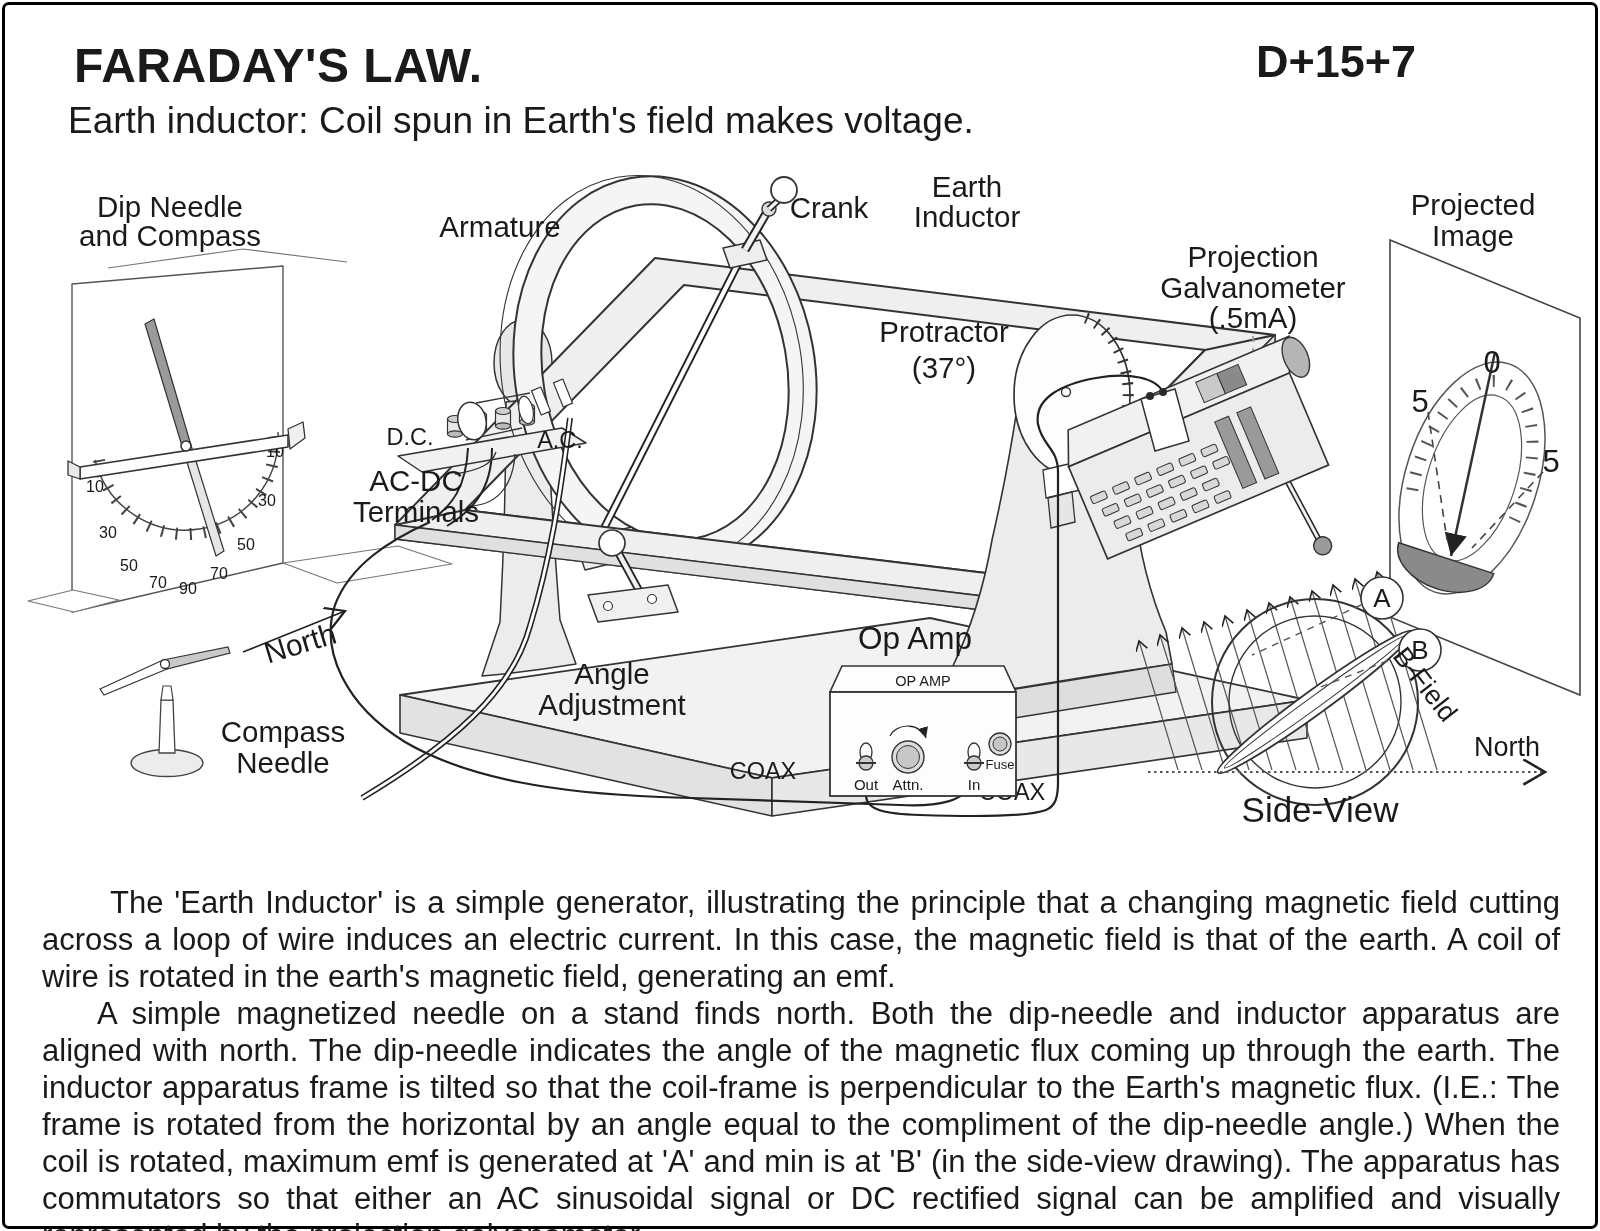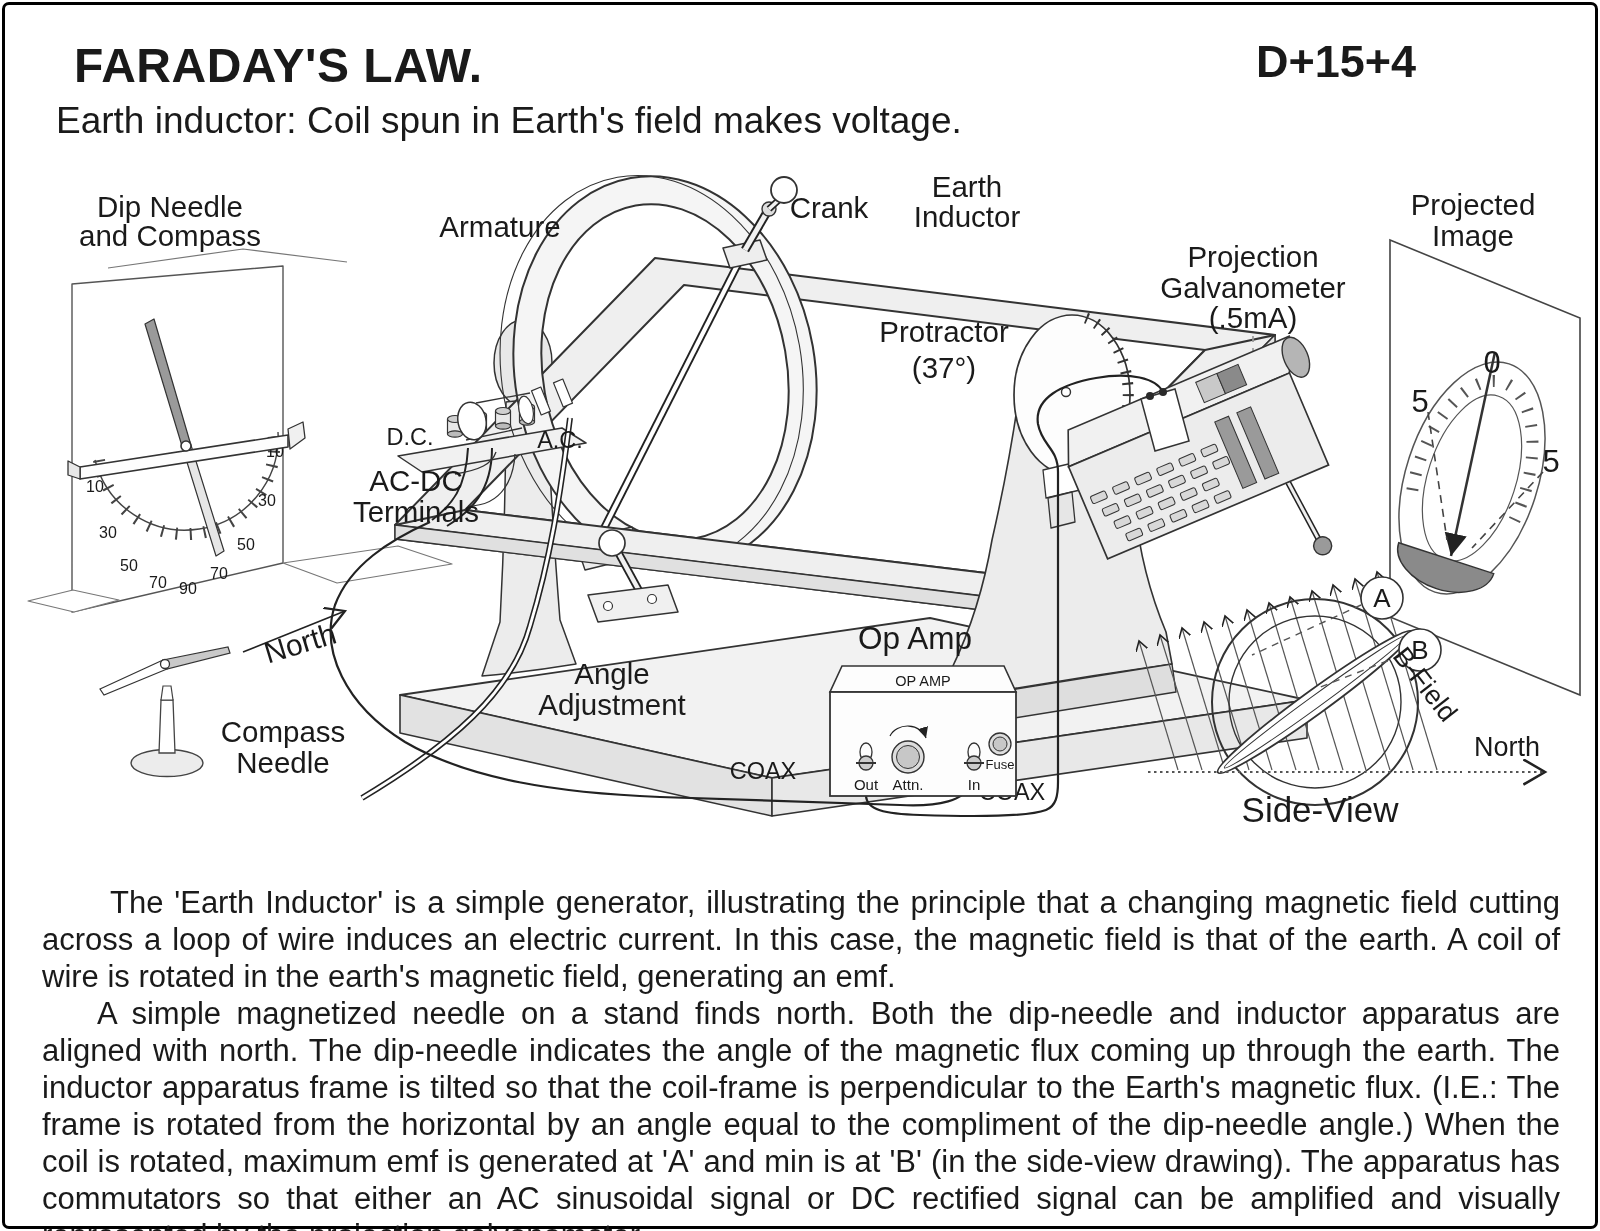--- a/index.html
+++ b/index.html
@@ -1,40 +1,40 @@
 <!DOCTYPE html>
 <html><head>
 <meta charset="utf-8">
 <style>
   html,body{margin:0;padding:0;background:#fff;}
   body{width:1600px;height:1231px;position:relative;overflow:hidden;
        font-family:"Liberation Sans","DejaVu Sans",sans-serif;color:#1a1a1a;}
   .frame{position:absolute;inset:2px;border:3px solid #000;border-radius:7px;pointer-events:none;}
   .title{position:absolute;left:74px;top:38px;font-size:48px;font-weight:bold;letter-spacing:.5px;}
   .code{position:absolute;left:1256px;top:36px;font-size:45px;font-weight:bold;}
-  .subtitle{position:absolute;left:56px;top:100px;font-size:37px;}
+  .subtitle{position:absolute;left:68px;top:100px;font-size:37px;}
   .bodytext{position:absolute;left:42px;top:884px;width:1518px;font-size:31px;line-height:37px;text-align:justify;}
   .bodytext p{margin:0;}
   .bodytext p.p1{text-indent:68px;}
   .bodytext p.p2{text-indent:55px;}
   svg{position:absolute;left:0;top:0;}
   svg text{font-family:"Liberation Sans","DejaVu Sans",sans-serif;fill:#1a1a1a;}
   .lbl{font-size:29.5px;}
   .lblsm{font-size:23.5px;}
   .num{font-size:16px;fill:#222;}
   .panel{font-size:14.5px;}
   .jack{font-size:15px;}
   .fuse{font-size:13px;}
 </style>
 </head>
 <body>
 
 <div class="frame"></div>
 <div class="title">FARADAY'S LAW.</div>
-<div class="code">D+15+4</div>
+<div class="code">D+15+7</div>
 <div class="subtitle">Earth inductor: Coil spun in Earth's field makes voltage.</div>
 
 <svg width="1600" height="1231" viewBox="0 0 1600 1231">
   <defs>
     <marker id="chev" markerWidth="10" markerHeight="12" refX="8" refY="5" orient="auto">
       <path d="M0,0 L8,5 L0,10" fill="none" stroke="#222" stroke-width="1.3"></path>
     </marker>
     <marker id="chevBig" markerWidth="14" markerHeight="16" refX="12" refY="7" orient="auto">
       <path d="M0,0 L12,7 L0,14" fill="none" stroke="#222" stroke-width="1.4"></path>
     </marker>

